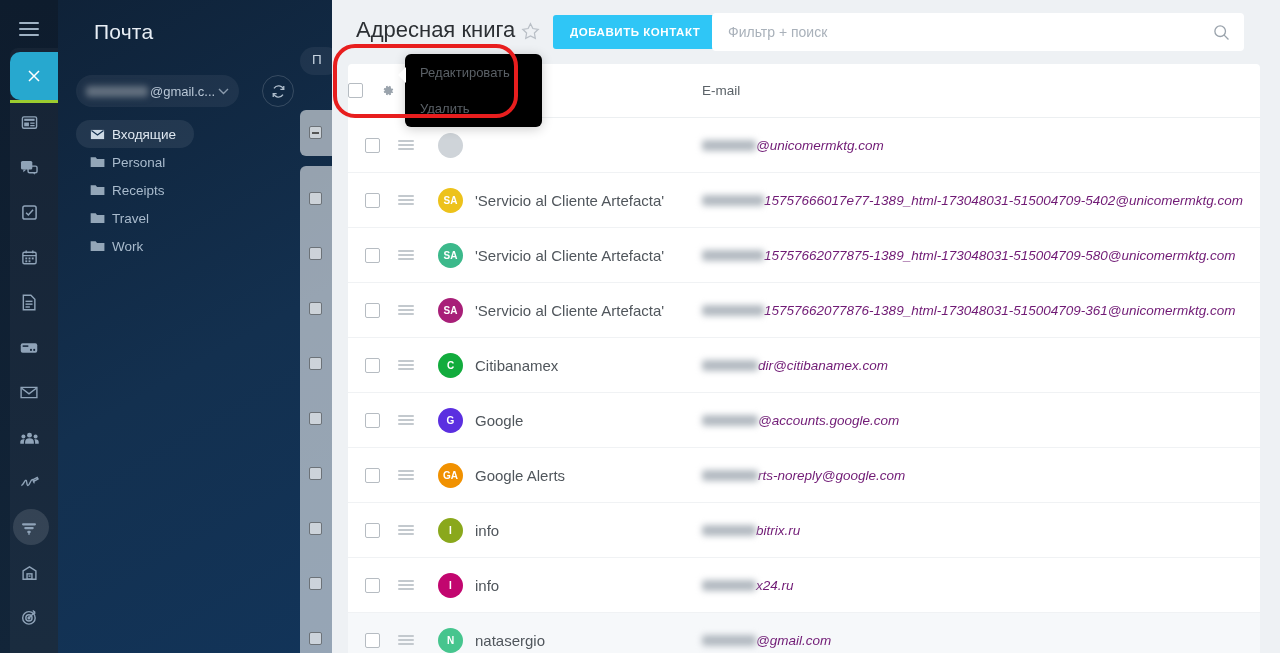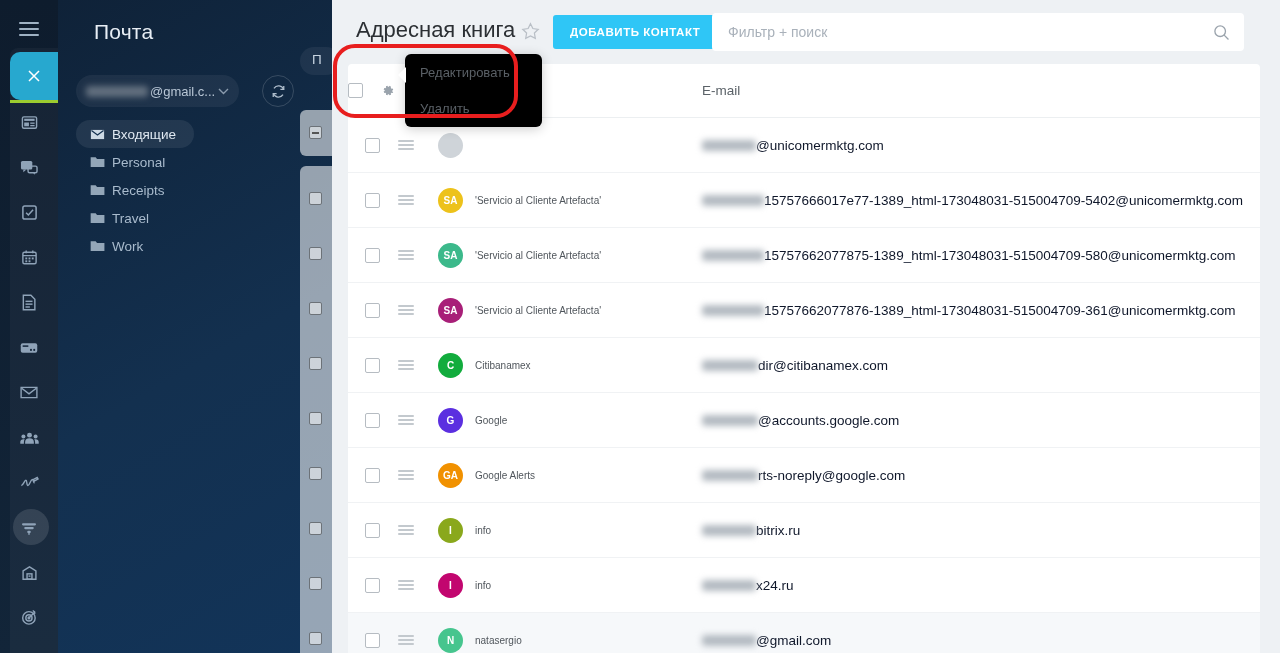--- a/index.html
+++ b/index.html
@@ -170,24 +170,24 @@
     margin-left: 18px; width: 16px; flex: none;
   }
   .drag i {
     display: block; height: 1.6px; background: #c3c9ce; border-radius: 1px; margin: 2.6px 0;
   }
   .avatar {
     margin-left: 24px; width: 25px; height: 25px; border-radius: 50%; flex: none;
     color: #fff; font-size: 10px; font-weight: bold;
     display: flex; align-items: center; justify-content: center;
   }
-  .rname { margin-left: 12px; font-size: 10px; color: #50565c; }
+  .rname { margin-left: 12px; font-size: 15px; color: #50565c; }
   .remail {
-    position: absolute; left: 354px; font-size: 13.5px; color: #0f172a;
-    display: flex; align-items: center;
+    position: absolute; left: 354px; font-size: 13.5px; color: #701a75;
+    display: flex; align-items: center; font-style: italic;
   }
   .eblur { height: 11px; border-radius: 3px; background: #b3bac1; filter: blur(3.2px); flex: none; }
 
   
   .ctxmenu {
     position: absolute; left: 73px; top: 54px; width: 137px; height: 73px;
     background: #000000; border-radius: 6px;
     box-shadow: 0 2px 12px rgba(0,0,0,0.20);
     z-index: 60;
   }

